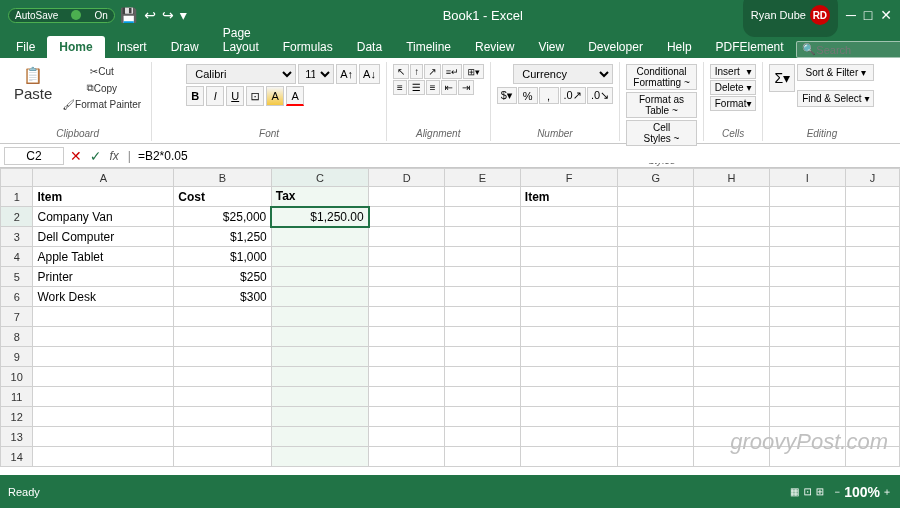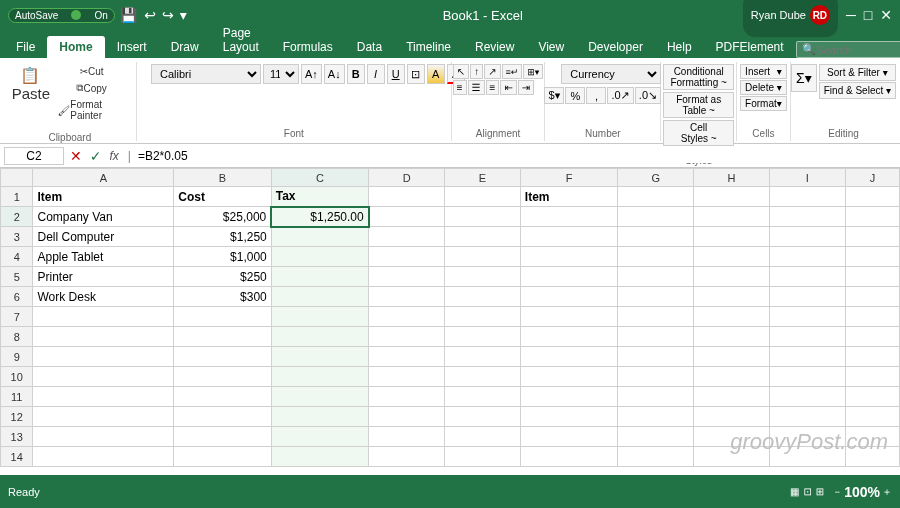--- a/index.html
+++ b/index.html
@@ -64,32 +64,32 @@
     .ribbon-group {
       display: flex;
       flex-direction: column;
       align-items: center;
       border-right: 1px solid #e0e0e0;
       padding: 2px 6px;
       min-width: 50px;
     }
     .ribbon-group:last-child { border-right: none; }
     .ribbon-group-content { display: flex; align-items: flex-start; gap: 2px; flex: 1; }
-    .ribbon-group-label { font-size: 10px; color: #666; margin-top: 9px; text-align: center; }
+    .ribbon-group-label { font-size: 10px; color: #666; margin-top: 9px; text-align: center; font-style: italic; }
     .rb-btn {
       display: flex; flex-direction: column; align-items: center; justify-content: center;
       padding: 2px 4px; cursor: pointer; border-radius: 2px; min-width: 28px;
       font-size: 10px; color: #333;
     }
     .rb-btn-icon { font-size: 16px; line-height: 1; }
     .rb-btn-label { font-size: 15px; margin-top: 1px; }
     .rb-btn-large { flex-direction: column; min-width: 36px; padding: 4px; }
 
     
-    .font-section { display: flex; gap: 2px; padding-left: 28px; }
+    .font-section { display: flex; flex-direction: column; gap: 2px; padding-left: 28px; }
     .font-row { display: flex; align-items: center; gap: 2px; }
     .font-dropdown {
       border: 1px solid #ccc; padding: 1px 4px; font-size: 11px;
       width: 110px; height: 20px; cursor: pointer;
     }
     .size-dropdown {
       border: 1px solid #ccc; padding: 1px 2px; font-size: 11px;
       width: 36px; height: 20px; cursor: pointer;
     }
     .small-btn {
@@ -407,21 +407,21 @@
       </div>
     </div>
     <div class="ribbon-group-label">Cells</div>
   </div>
 
   <div class="ribbon-group" style="border-right:none;">
     <div class="ribbon-group-content">
       <div class="editing-section">
         <div class="edit-row">
           <button class="sum-btn">Σ▾</button>
-          <div style="display:flex;flex-direction:column;gap:1px;">
+          <div style="display:flex;flex-direction:column;gap:9px;">
             <button class="sort-btn">Sort &amp; Filter ▾</button>
             <button class="find-btn">Find &amp; Select ▾</button>
           </div>
         </div>
       </div>
     </div>
     <div class="ribbon-group-label">Editing</div>
   </div>
 
 </div>

